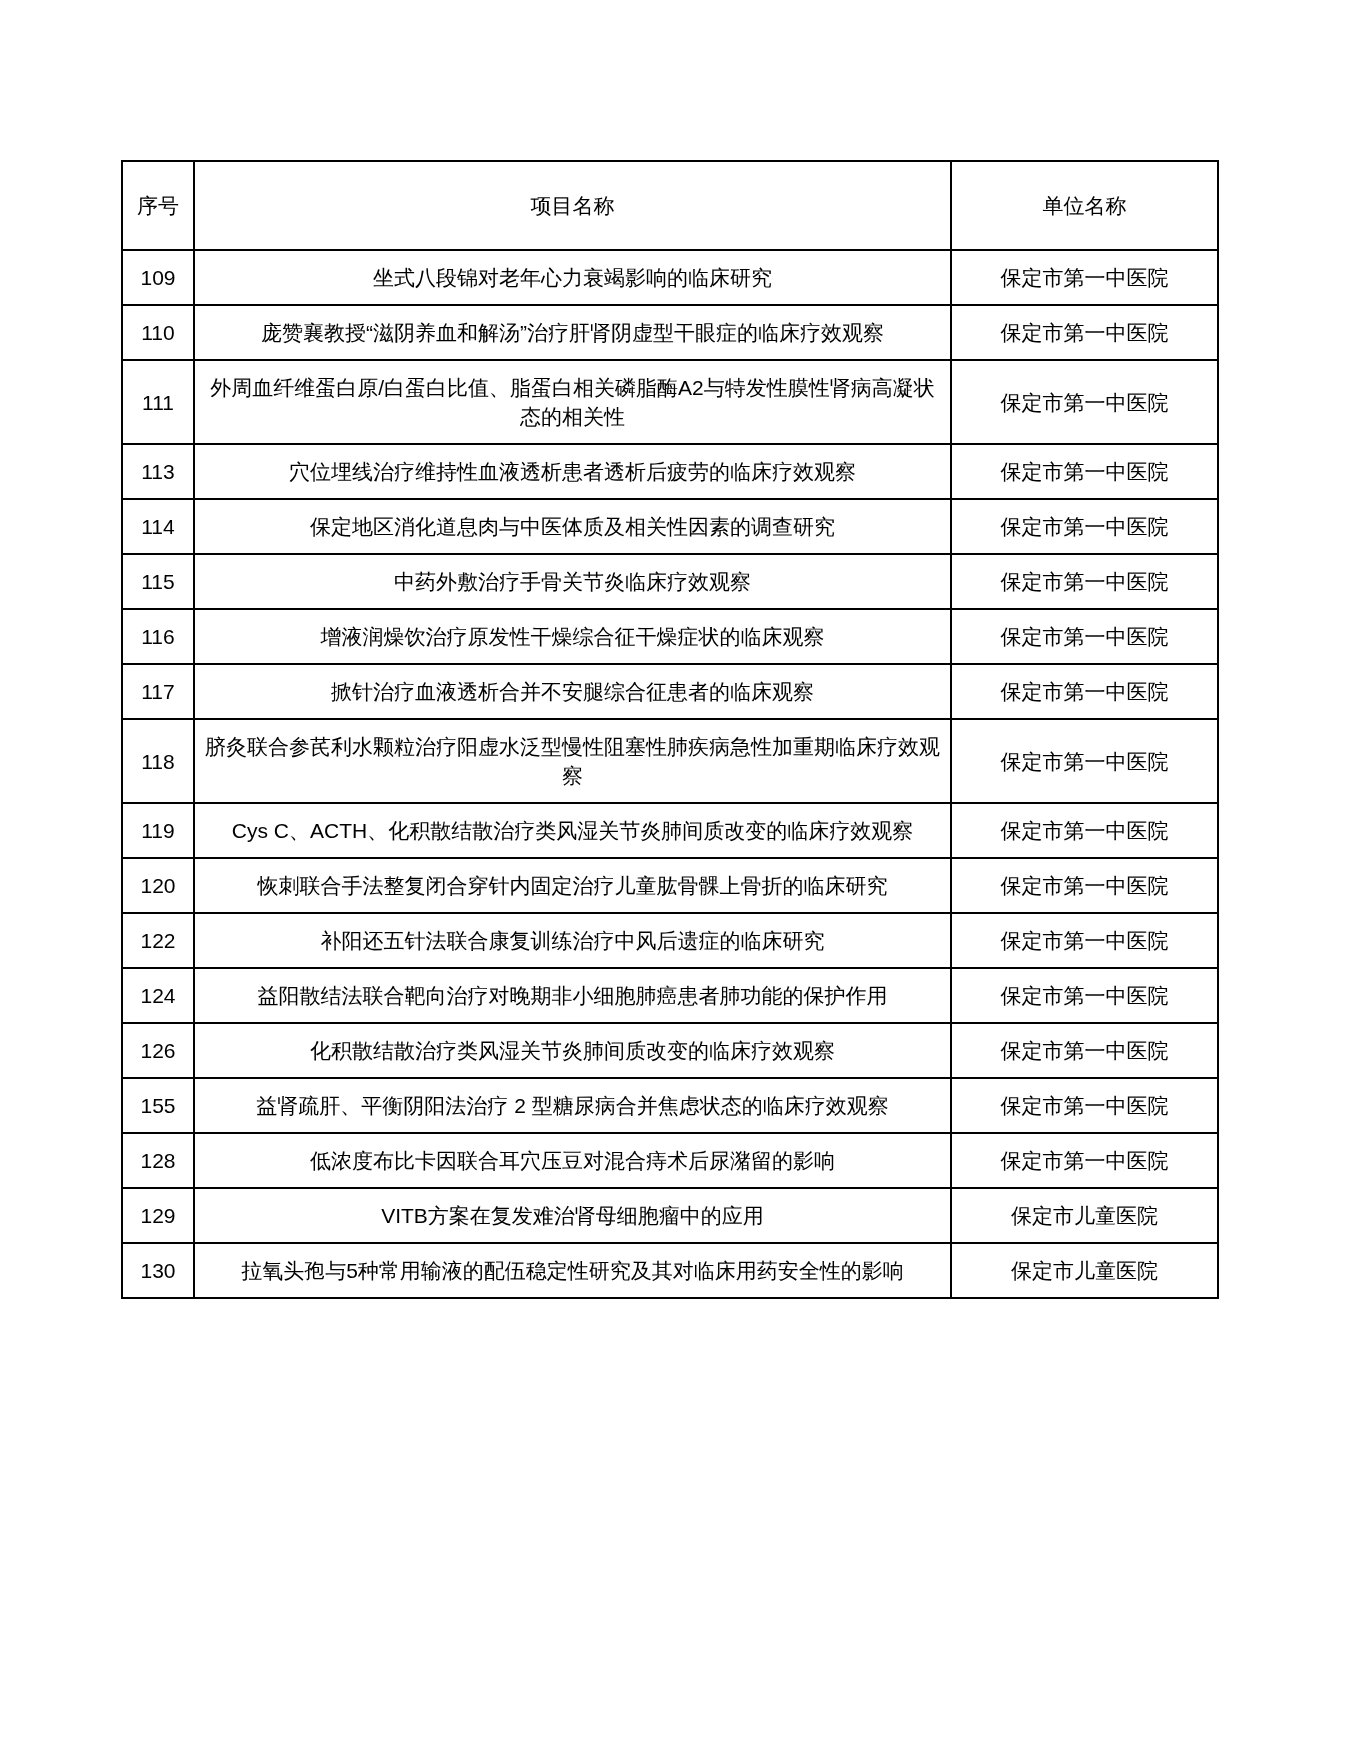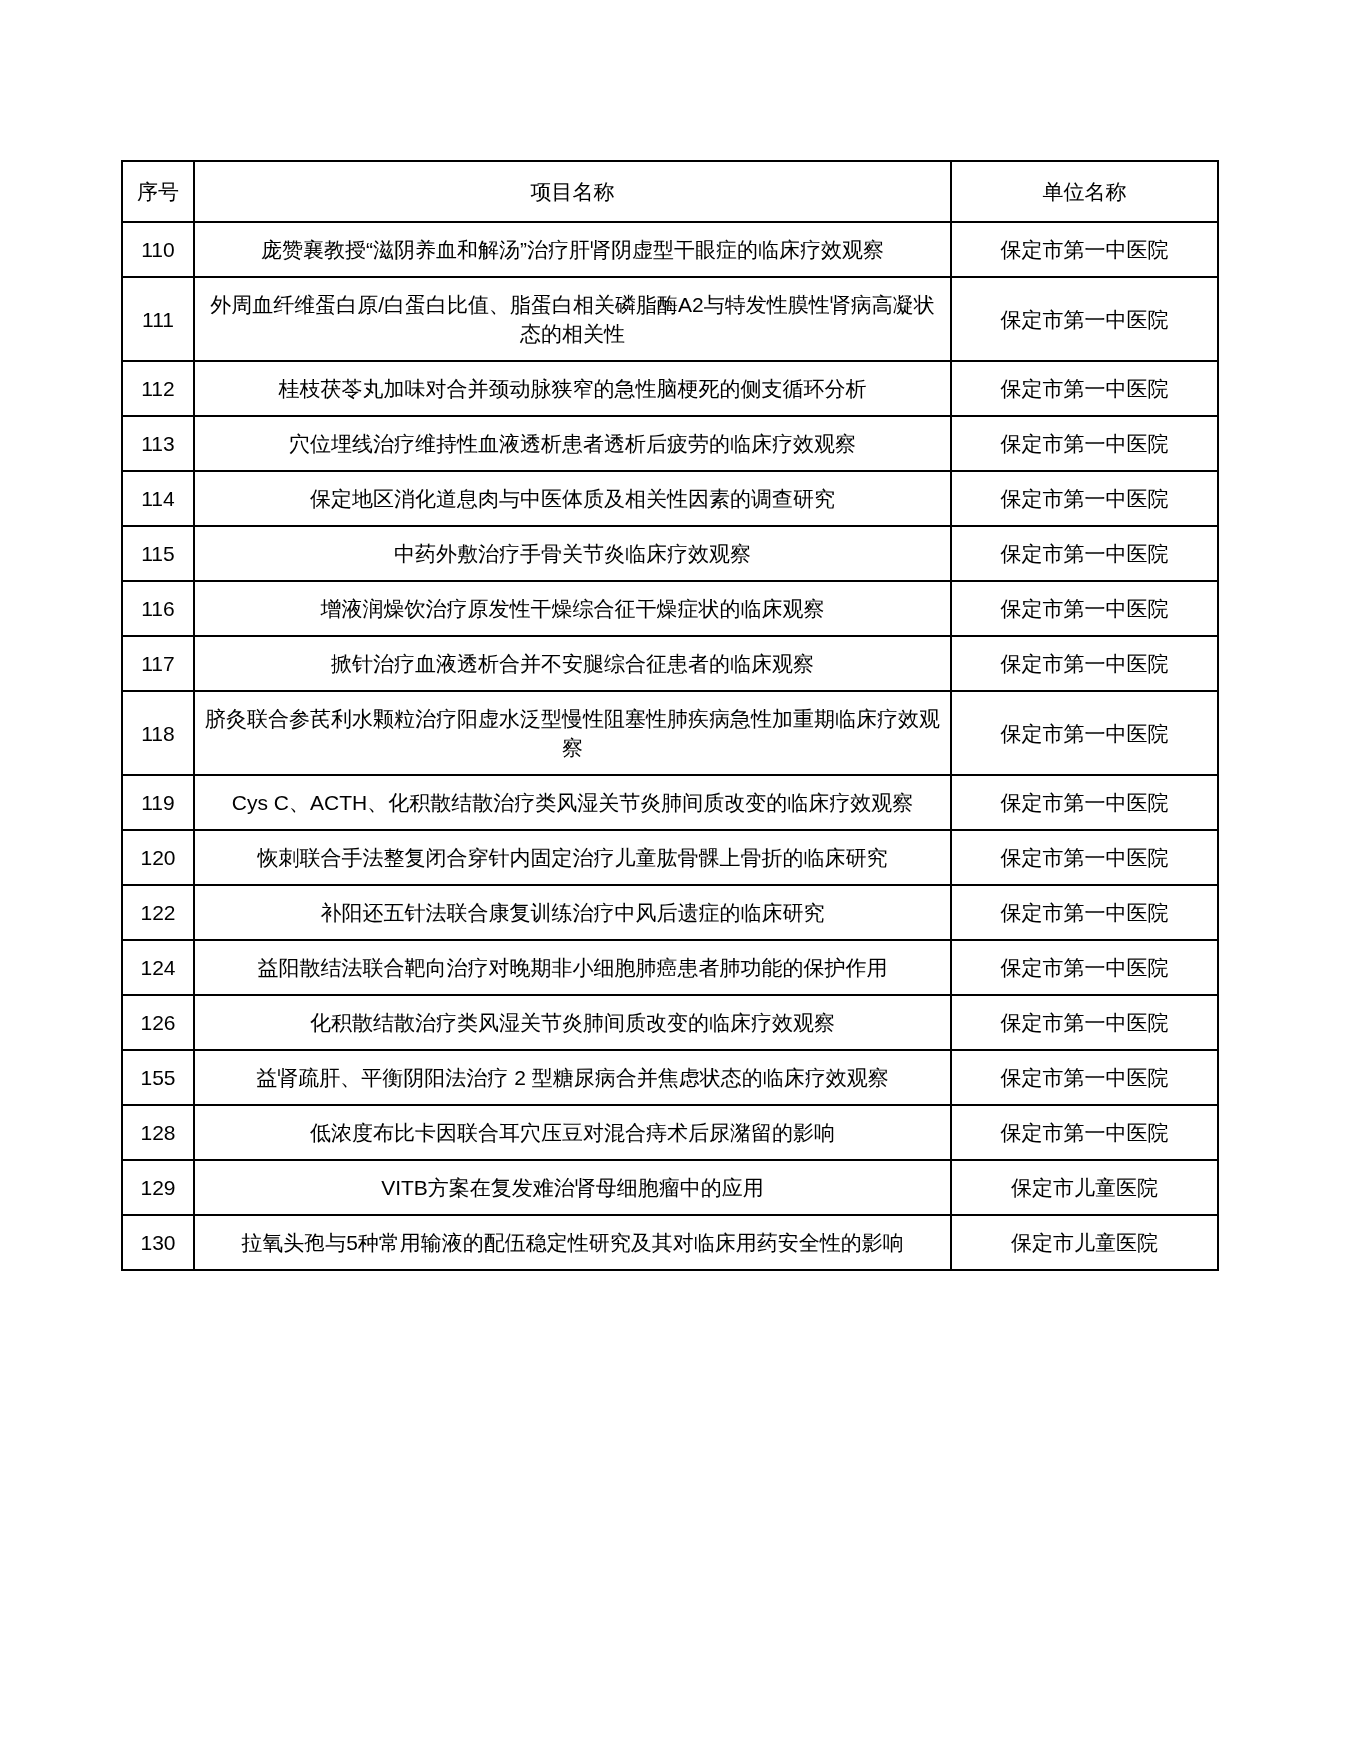--- a/index.html
+++ b/index.html
@@ -32,21 +32,21 @@
     border: 2px solid #000000;
     text-align: center;
     vertical-align: middle;
     font-size: 21px;
     line-height: 29px;
     font-weight: normal;
     padding: 12px 6px;
     word-break: break-all;
   }
   table.projects-table th {
-    padding: 15px 6px;
+    padding: 29px 6px;
   }
   col.c-no   { width: 72px; }
   col.c-proj { width: 757px; }
   col.c-unit { width: 267px; }
 </style>
 </head>
 <body>
 
 <div class="doc-page">
   <table class="projects-table">
@@ -57,32 +57,32 @@
     </colgroup>
     <thead>
       <tr>
         <th>序号</th>
         <th>项目名称</th>
         <th>单位名称</th>
       </tr>
     </thead>
     <tbody>
         <tr>
+          <td>109</td>
+          <td>坐式八段锦对老年心力衰竭影响的临床研究</td>
+          <td>保定市第一中医院</td>
+        </tr>
+        <tr>
           <td>110</td>
           <td>庞赞襄教授“滋阴养血和解汤”治疗肝肾阴虚型干眼症的临床疗效观察</td>
           <td>保定市第一中医院</td>
         </tr>
         <tr>
           <td>111</td>
           <td>外周血纤维蛋白原/白蛋白比值、脂蛋白相关磷脂酶A2与特发性膜性肾病高凝状态的相关性</td>
-          <td>保定市第一中医院</td>
-        </tr>
-        <tr>
-          <td>112</td>
-          <td>桂枝茯苓丸加味对合并颈动脉狭窄的急性脑梗死的侧支循环分析</td>
           <td>保定市第一中医院</td>
         </tr>
         <tr>
           <td>113</td>
           <td>穴位埋线治疗维持性血液透析患者透析后疲劳的临床疗效观察</td>
           <td>保定市第一中医院</td>
         </tr>
         <tr>
           <td>114</td>
           <td>保定地区消化道息肉与中医体质及相关性因素的调查研究</td>

